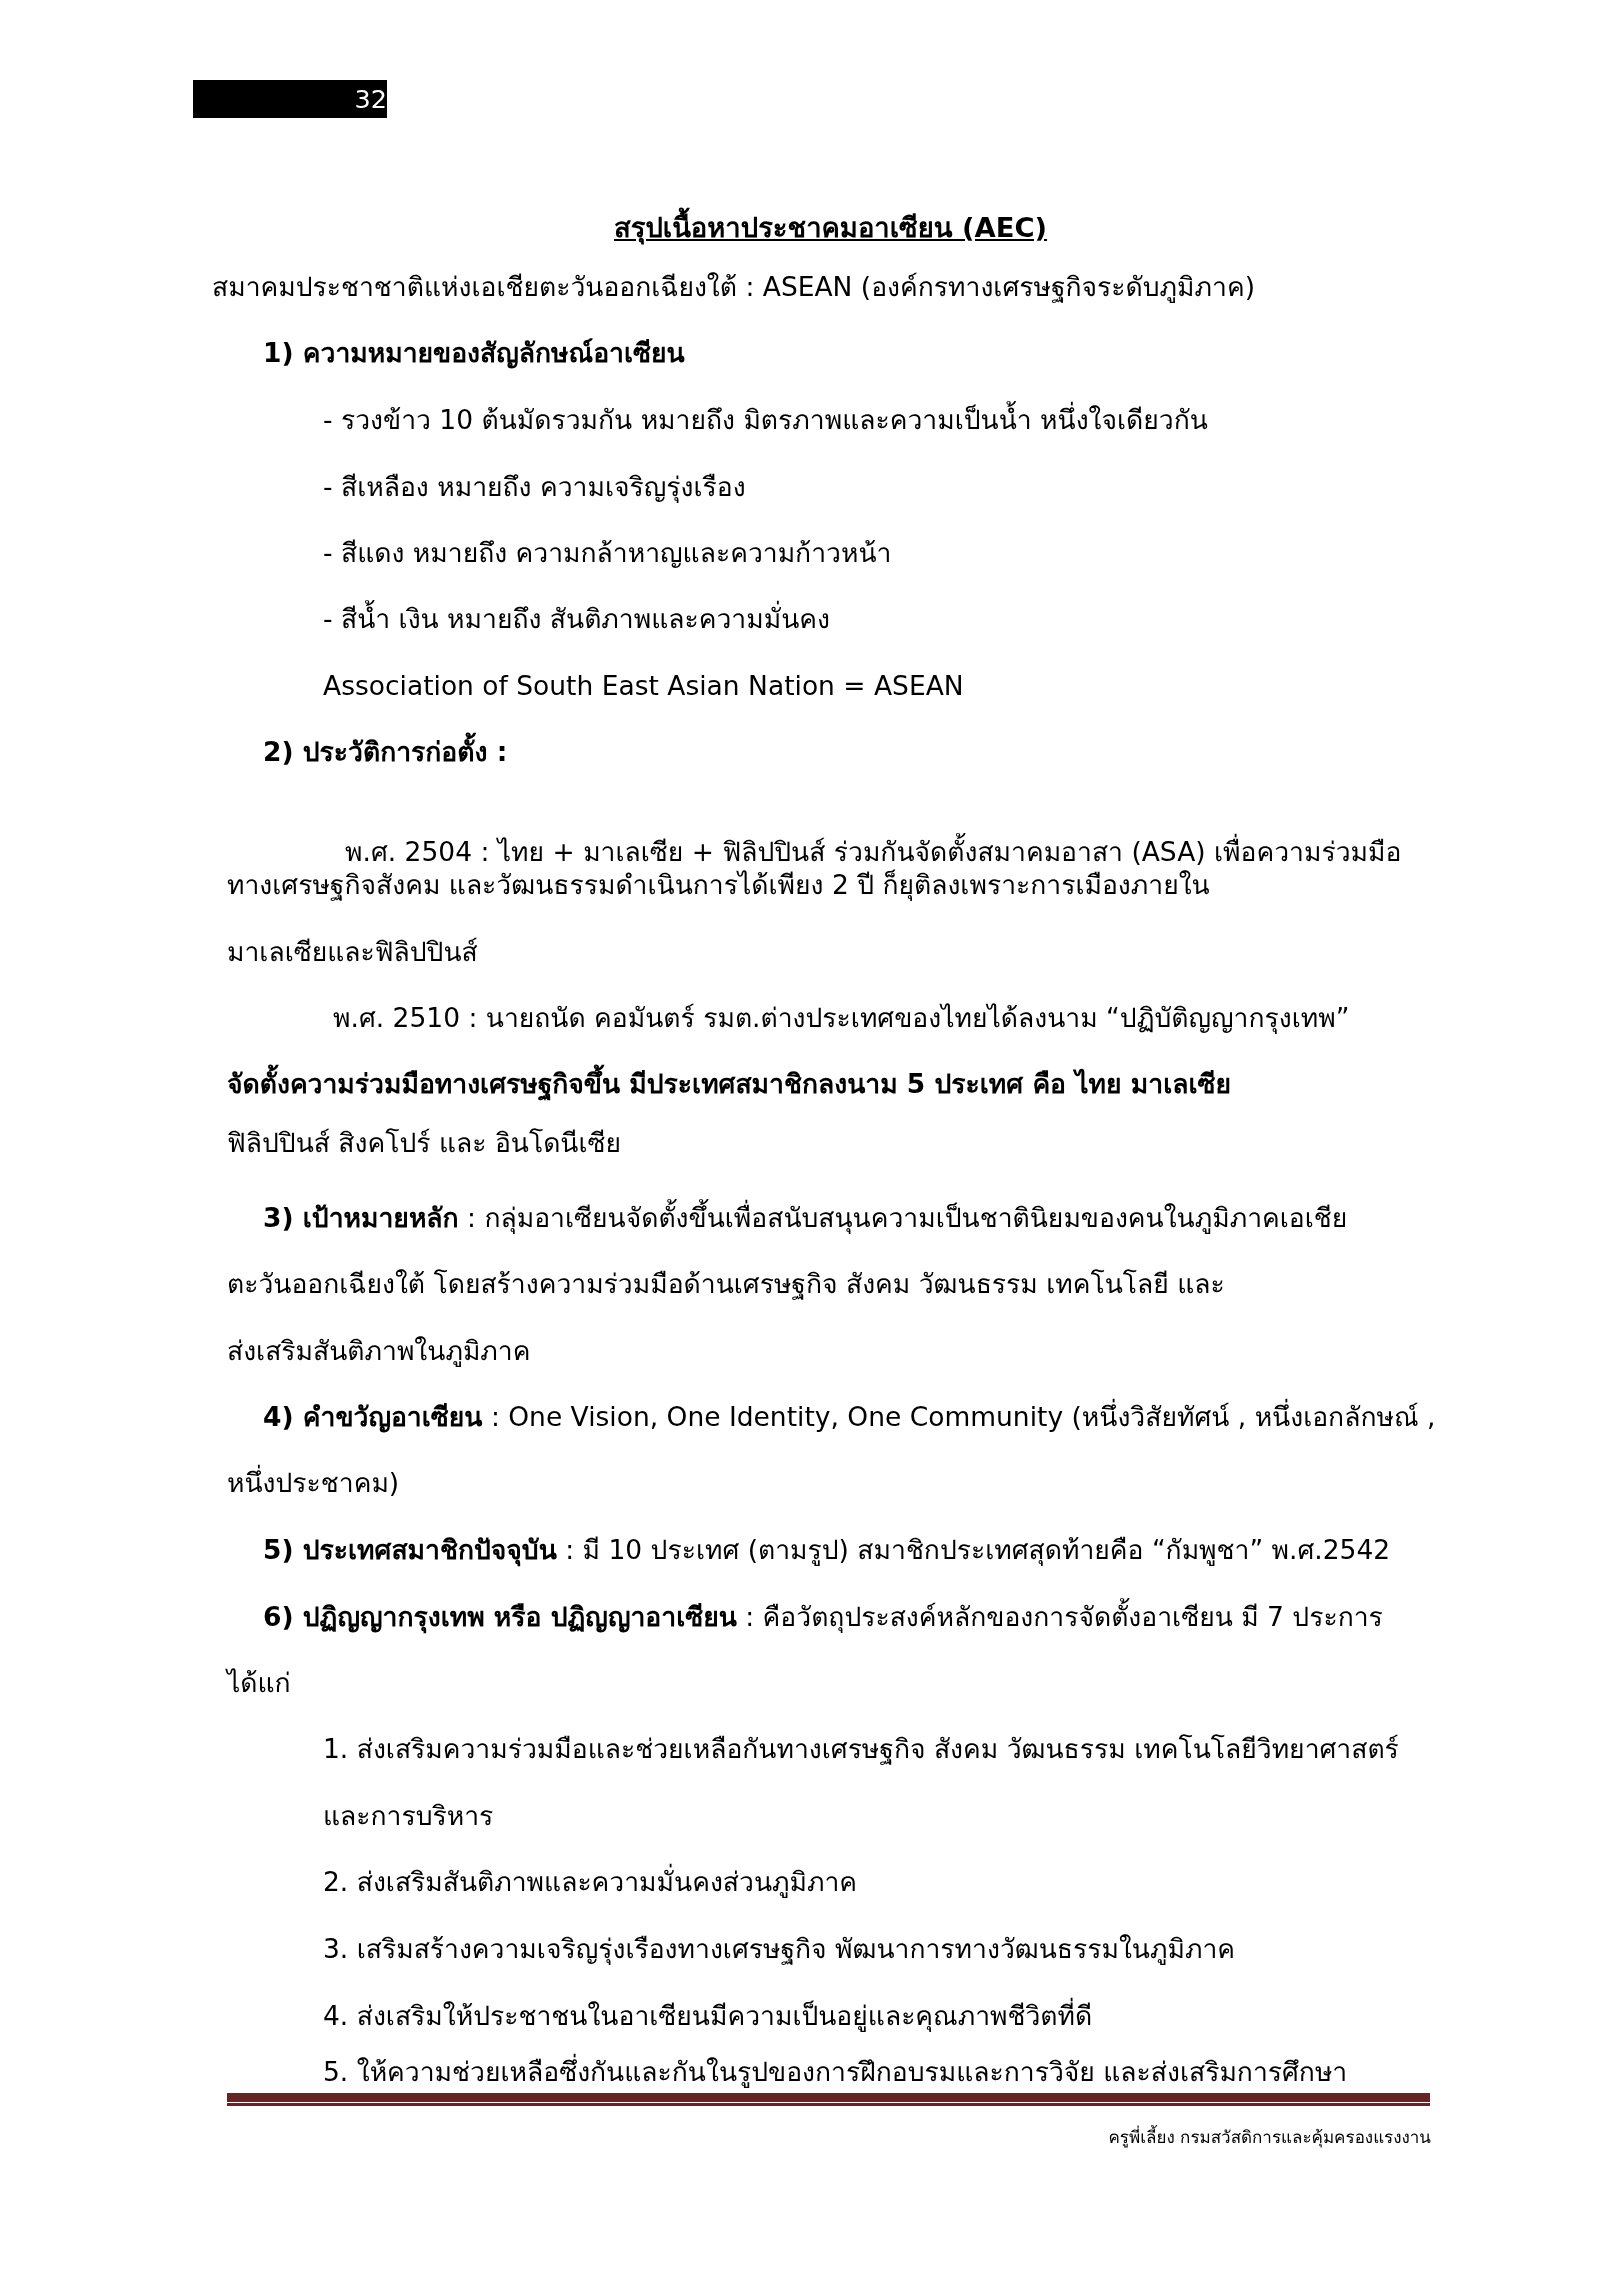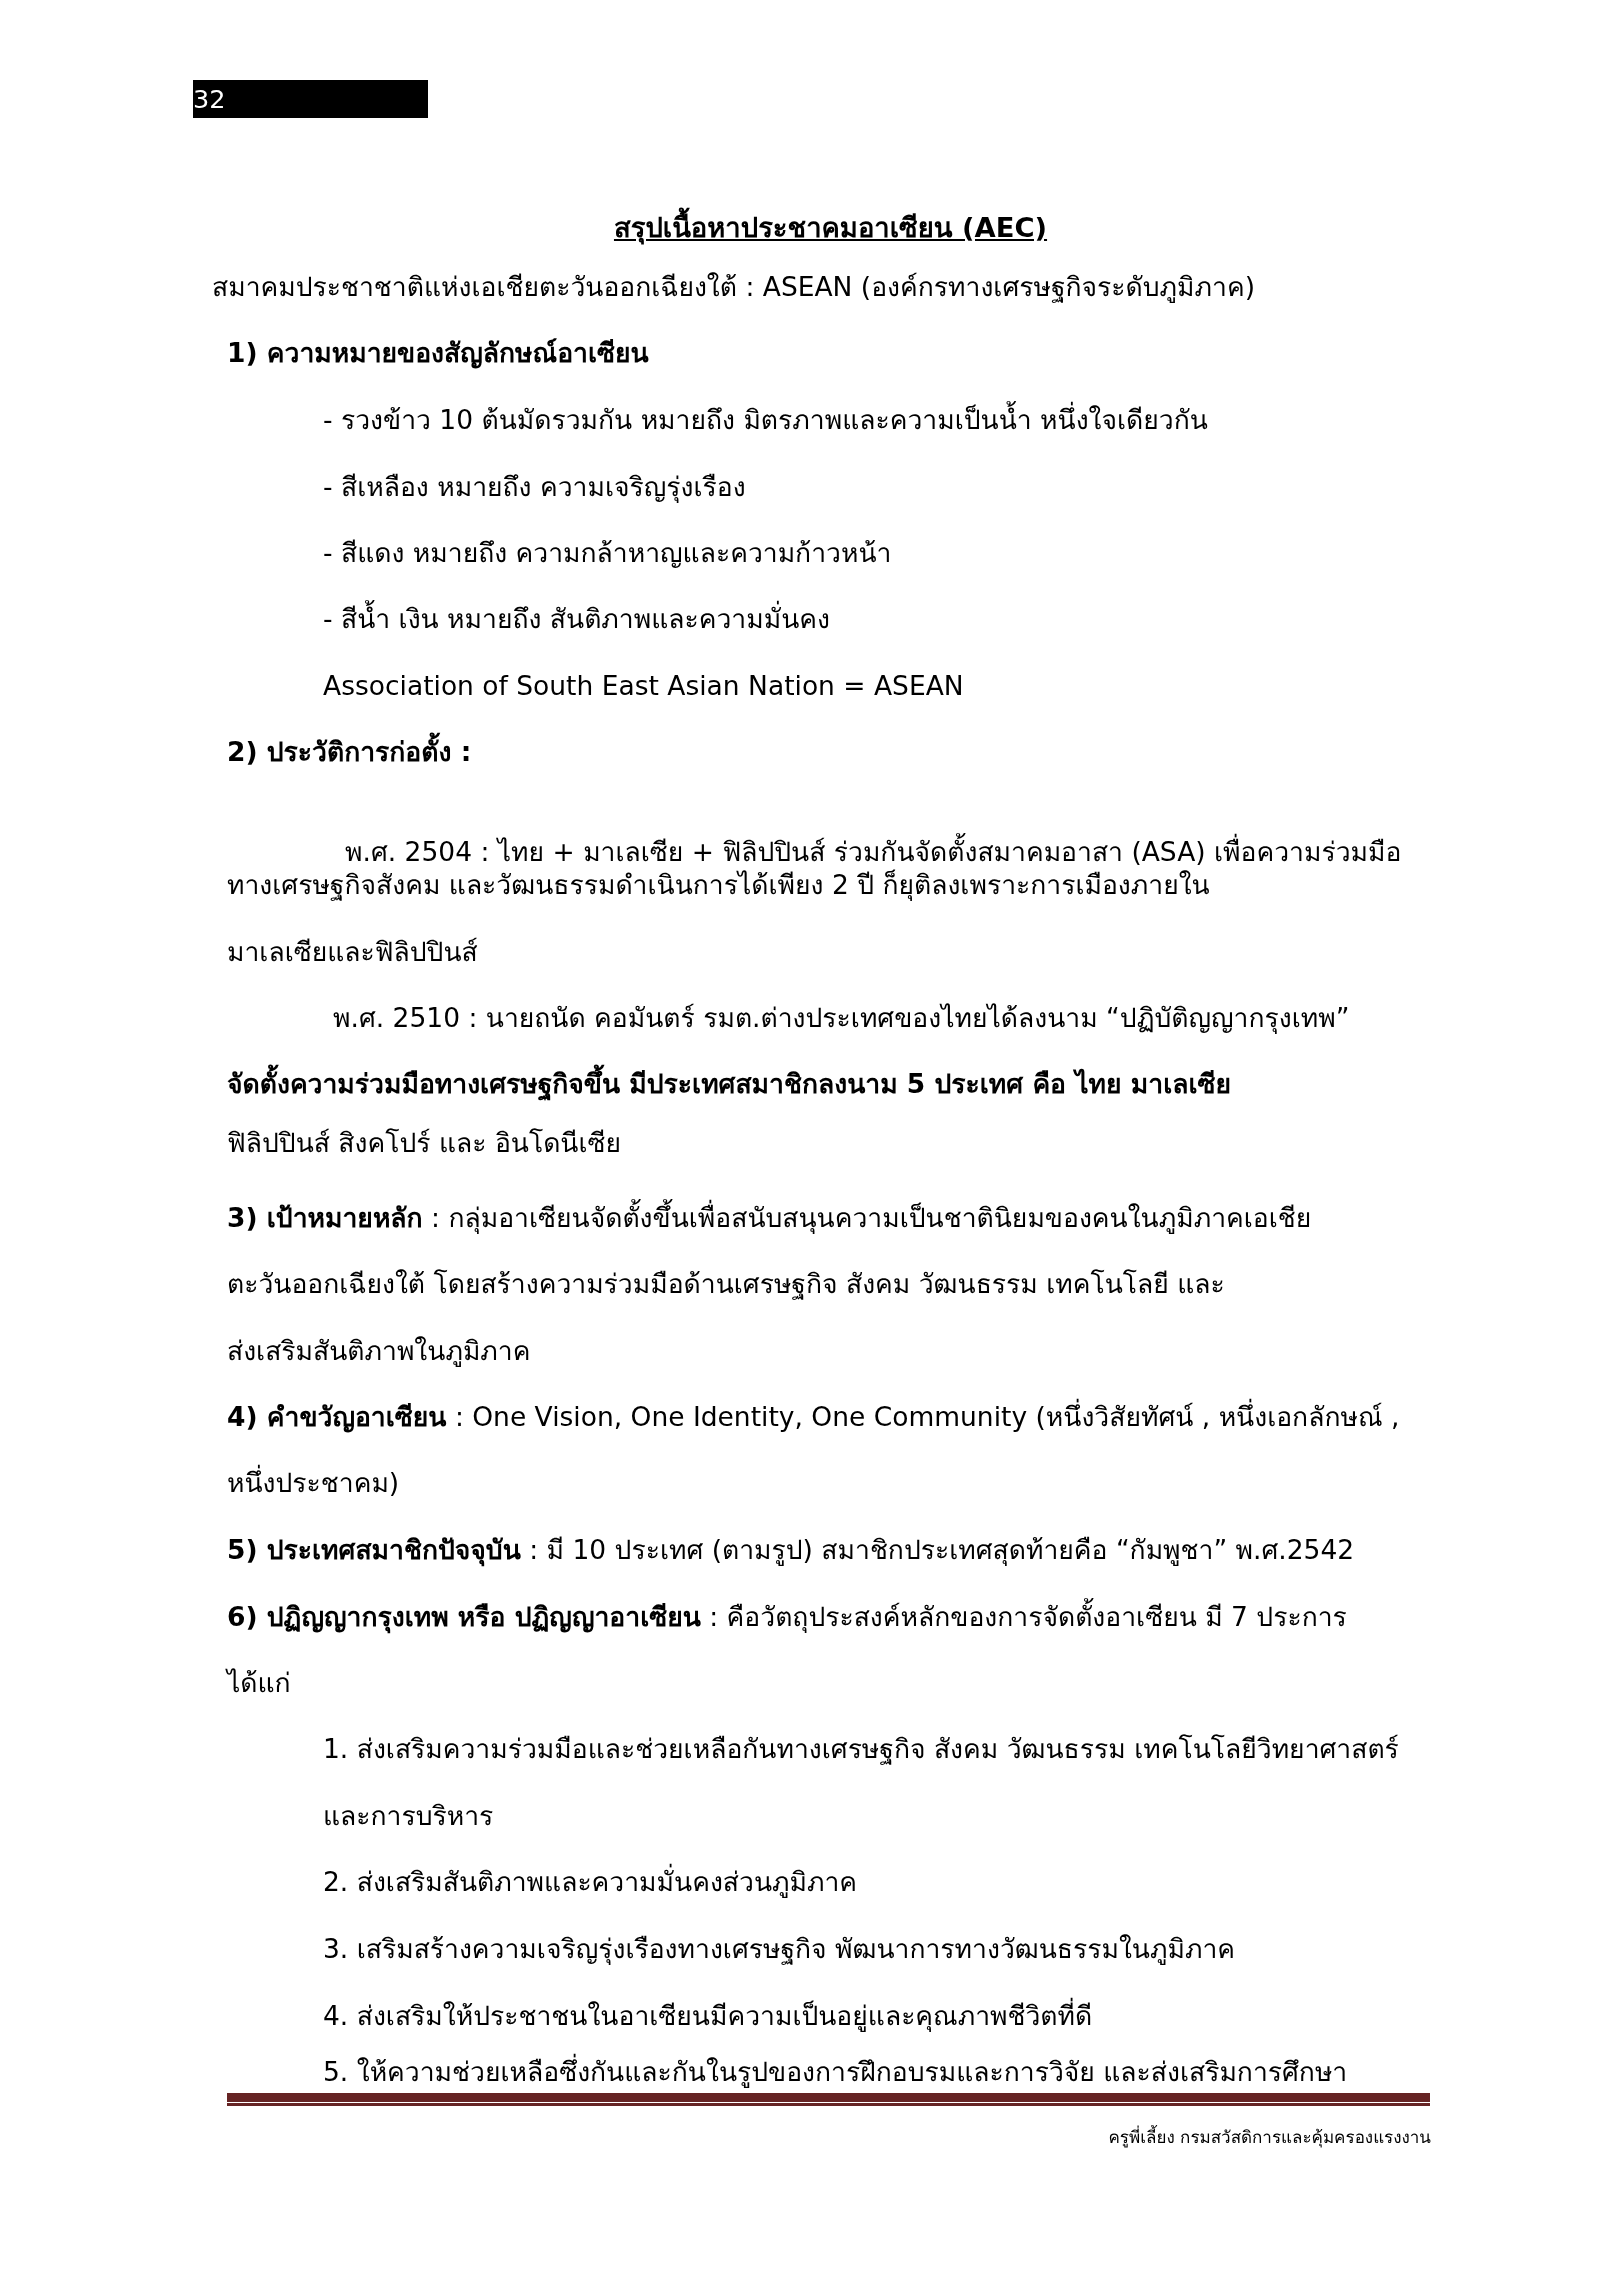--- a/index.html
+++ b/index.html
@@ -1,23 +1,23 @@
 <!DOCTYPE html>
 <html><head>
 <meta charset="utf-8">
 <style>
   html, body { margin: 0; padding: 0; background: #ffffff; }
   body { width: 1621px; height: 2293px; position: relative; overflow: hidden;
          font-family: "DejaVu Sans", "Liberation Sans", sans-serif; color: #000; }
-  .page-num { position: absolute; left: 193px; top: 80px; width: 235px; height: 38px;
-              background: #000; color: #fff; text-align: left; font-size: 25.5px; line-height: 38px; }
+  .page-num { position: absolute; left: 193px; top: 80px; width: 194px; height: 38px;
+              background: #000; color: #fff; text-align: right; font-size: 25.5px; line-height: 38px; }
   .line { position: absolute; white-space: nowrap; font-size: 26.5px; line-height: 39px; }
   .title { left: 0; width: 1621px; text-align: center; top: 208px; font-weight: bold;
            text-decoration: underline; font-size: 27.4px; padding-left: 20px; }
-  .b { font-weight: bold; }
+  .b { font-weight: bold; margin-left: 36px; }
   .footer-bar { position: absolute; left: 227px; width: 1203px; background: #662424; }
   .footer-text { position: absolute; right: 190px; top: 2120px; font-size: 17px; line-height: 35px; white-space: nowrap; }
 </style>
 </head>
 <body>
 
 <div class="page-num">32</div>
 
 <div class="line title">สรุปเนื้อหาประชาคมอาเซียน (AEC)</div>
 <div class="line" style="left:212px;top:267px;">สมาคมประชาชาติแห่งเอเชียตะวันออกเฉียงใต้ : ASEAN (องค์กรทางเศรษฐกิจระดับภูมิภาค)</div>

